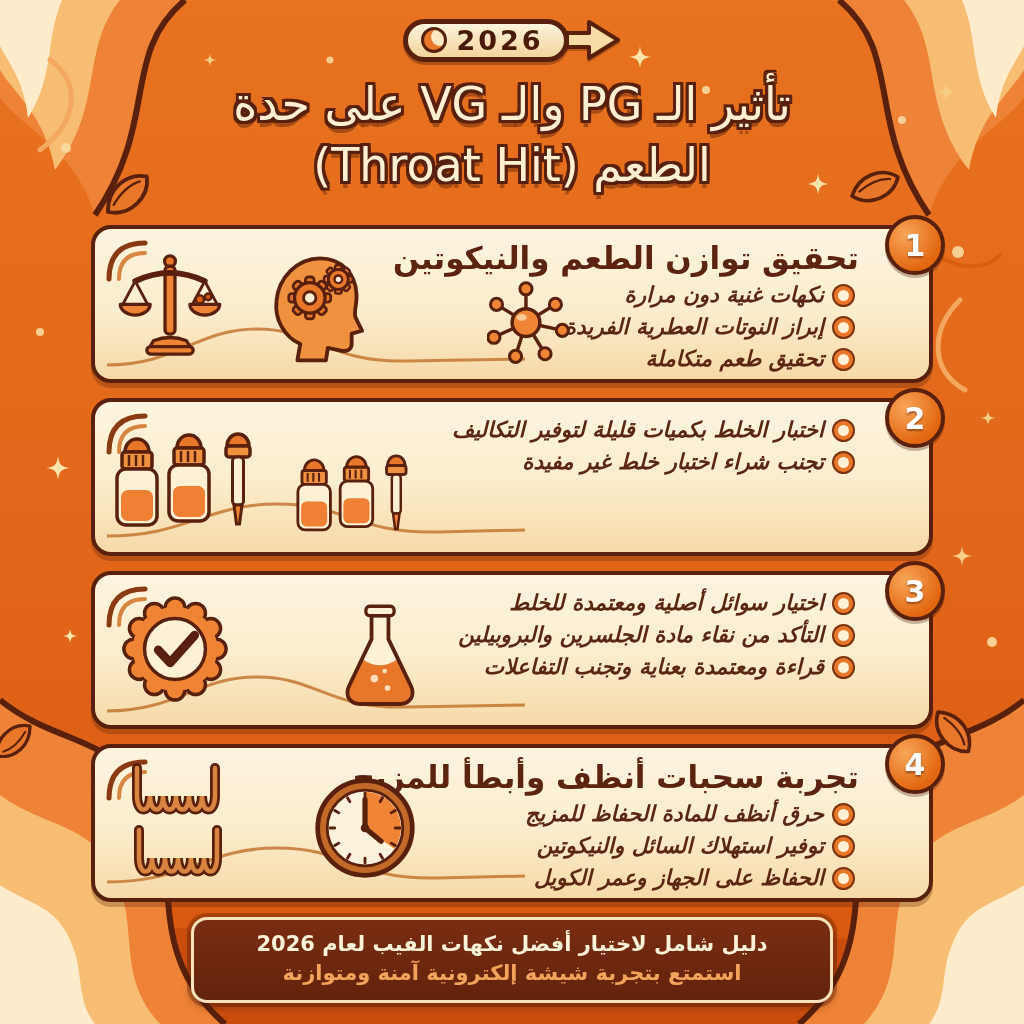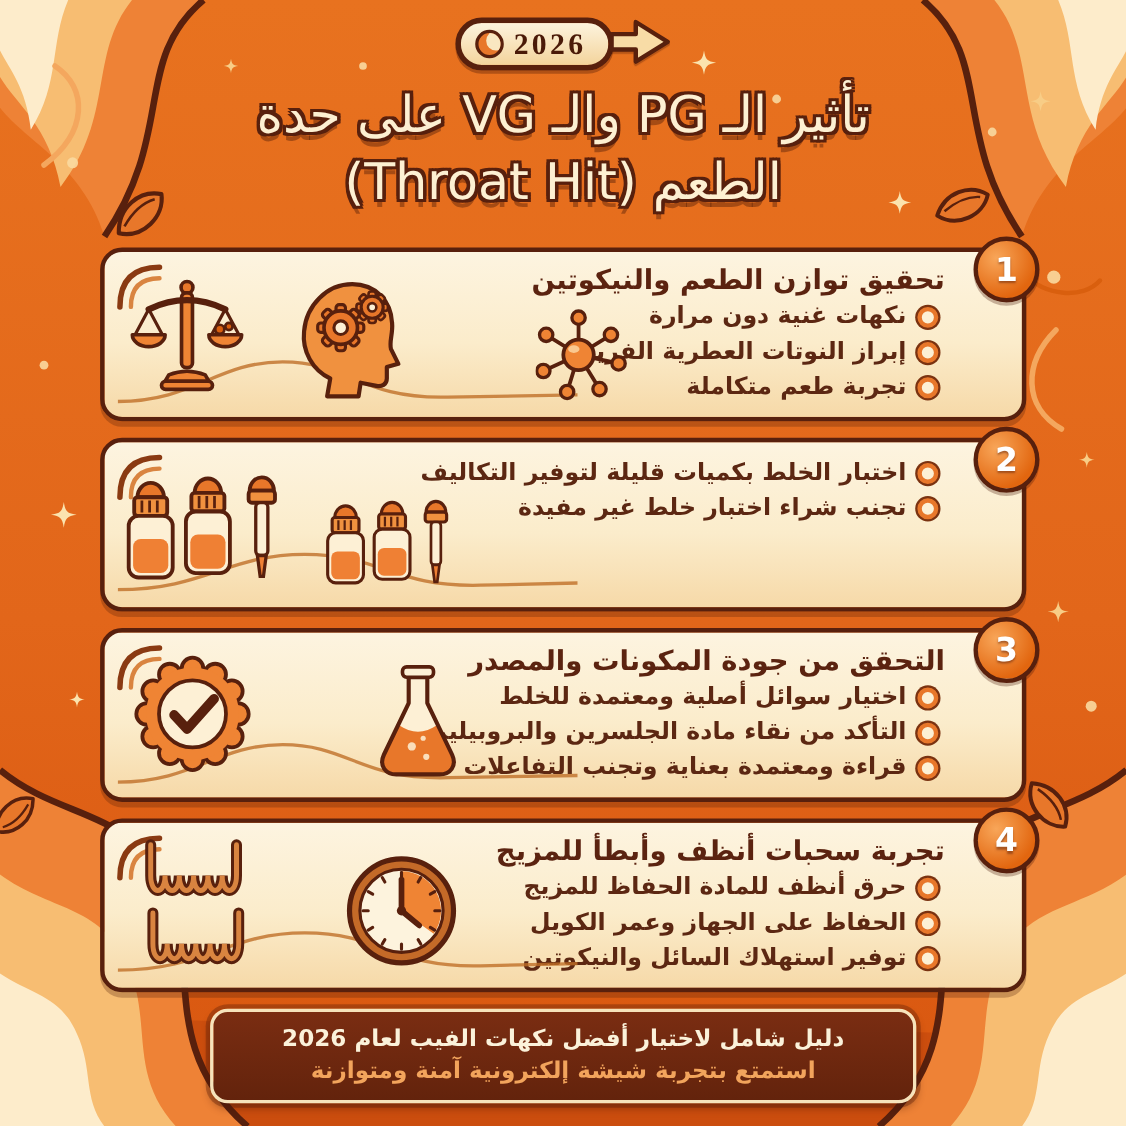--- a/index.html
+++ b/index.html
@@ -4,46 +4,46 @@
 <style>
   html,body{margin:0;padding:0;}
   body{width:1024px;height:1024px;overflow:hidden;font-family:"DejaVu Sans",sans-serif;}
   .poster{position:relative;width:1024px;height:1024px;overflow:hidden;
           background:linear-gradient(180deg,#e8721f 0%,#e2661a 55%,#d8560f 100%);}
   .bg-decor{position:absolute;inset:0;z-index:0;}
   .content{position:relative;z-index:1;}
 
   
   .head{padding-top:16px;}
-  .year-badge{display:flex;justify-content:center;height:48px;font-family:Liberation Serif, serif;}
+  .year-badge{display:flex;align-items:center;justify-content:center;height:48px;}
   .pill{display:flex;align-items:center;gap:9px;background:linear-gradient(#fdf3dd,#f3d49c);
         border:5px solid #58200d;border-radius:999px;padding:3px 20px 3px 13px;
         box-shadow:0 3px 0 rgba(74,24,6,.35);}
   .pill .yr{font-size:27px;font-weight:bold;color:#4a1a08;letter-spacing:3px;line-height:1;}
   .crescent{position:relative;width:20px;height:20px;border-radius:50%;background:#e8772a;
             border:3px solid #58200d;overflow:hidden;}
   .crescent::after{content:"";position:absolute;left:7px;top:-2px;width:18px;height:18px;
             border-radius:50%;background:#f9e7c1;}
   .arrow-svg{margin-left:-4px;filter:drop-shadow(0 2px 0 rgba(74,24,6,.3));}
   h1.title{margin:10px 0 30px;text-align:center;direction:rtl;font-size:46px;line-height:1.32;
            font-weight:normal;color:#fdf0d2;
            text-shadow:-3px -3px 0 #58200d,3px -3px 0 #58200d,-3px 3px 0 #58200d,3px 3px 0 #58200d,
                        -3px 0 0 #58200d,3px 0 0 #58200d,0 -3px 0 #58200d,0 3px 0 #58200d,
                        0 7px 0 rgba(70,22,5,.4);}
 
   
   .card{position:relative;width:842px;height:158px;margin:0 auto 15px;box-sizing:border-box;
         background:linear-gradient(180deg,#fdf4e0 0%,#fbeccb 55%,#f6d9a8 100%);
         border:4px solid #58200d;border-radius:20px;direction:rtl;
         padding:10px 70px 8px 0;box-shadow:0 5px 0 rgba(80,28,8,.28);}
-  .card h2{margin:2px 0 4px;font-size:25px;color:#5b2310;text-align:right;font-weight:bold;line-height:1.15;}
+  .card h2{margin:2px 0 4px;font-size:31px;color:#5b2310;text-align:right;font-weight:bold;line-height:1.15;}
   .bullets{list-style:none;margin:2px 0 0;padding:0 6px 0 280px;}
   .bullets li{display:flex;align-items:center;gap:10px;margin:5px 0;font-size:21.5px;font-weight:bold;
               color:#5c2712;line-height:1.25;}
-  .bullets li span.btxt{white-space:nowrap;}
+  .bullets li span.btxt{white-space:nowrap;font-style:italic;}
   .ring{flex:none;width:11px;height:11px;border-radius:50%;background:#fdf0d5;
         border:4px solid #e8772a;box-shadow:0 0 0 2px #7a3210;}
   .num-badge{position:absolute;top:-14px;right:-16px;width:52px;height:52px;border-radius:50%;
         background:radial-gradient(circle at 32% 30%,#f8a659,#e2660f 72%);
         border:4px solid #58200d;color:#fff;font-size:30px;font-weight:bold;
         display:flex;align-items:center;justify-content:center;z-index:2;
         text-shadow:0 2px 2px rgba(90,30,10,.5);box-shadow:0 3px 0 rgba(74,24,6,.3);}
   .icons{position:absolute;left:0;top:0;width:100%;height:100%;pointer-events:none;direction:ltr;}
   .icons svg{position:absolute;}
   .i-scale{left:22px;top:14px;}   .i-head{left:170px;top:16px;}  .i-molecule{left:392px;top:52px;}
@@ -161,21 +161,21 @@
         <li>
             <span class="ring"></span>
             <span class="btxt">نكهات غنية دون مرارة</span>
           </li>
         <li>
             <span class="ring"></span>
             <span class="btxt">إبراز النوتات العطرية الفريدة</span>
           </li>
         <li>
             <span class="ring"></span>
-            <span class="btxt">تجربة طعم متكاملة</span>
+            <span class="btxt">تحقيق طعم متكاملة</span>
           </li>
       </ul>
       <div class="icons">
         <svg class="corner-accent" width="46" height="46" viewBox="0 0 46 46">
           <path d="M6,42 Q6,6 42,6" stroke="#8a3a12" stroke-width="5" fill="none" stroke-linecap="round"></path>
           <path d="M16,42 Q16,16 42,16" stroke="#d98440" stroke-width="4" fill="none" stroke-linecap="round"></path>
         </svg>
         <svg class="wave" width="420" height="56" viewBox="0 0 420 56">
           <path d="M0,46 C70,46 90,10 150,10 C210,10 220,44 300,42 L418,40" stroke="#bf6f28" stroke-width="3" fill="none" opacity="0.8"></path>
         </svg>
@@ -292,21 +292,20 @@
             <rect x="3" y="16" width="24" height="11" rx="3" fill="#f0913f" stroke-width="3.5"></rect>
             <rect x="9.5" y="27" width="11" height="48" rx="4" fill="#fdf0d5" stroke-width="3"></rect>
             <path d="M11,75 H19 L16.5,94 H13.5 Z" fill="#ef8034" stroke-width="3"></path>
           </g>
         </svg>
       </div>
     </section>
 
     <section class="card">
       <div class="num-badge">3</div>
-      <h2>التحقق من جودة المكونات والمصدر</h2>
       <ul class="bullets">
         <li>
             <span class="ring"></span>
             <span class="btxt">اختيار سوائل أصلية ومعتمدة للخلط</span>
           </li>
         <li>
             <span class="ring"></span>
             <span class="btxt">التأكد من نقاء مادة الجلسرين والبروبيلين</span>
           </li>
         <li>
@@ -356,25 +355,25 @@
     <section class="card">
       <div class="num-badge">4</div>
       <h2>تجربة سحبات أنظف وأبطأ للمزيج</h2>
       <ul class="bullets">
         <li>
             <span class="ring"></span>
             <span class="btxt">حرق أنظف للمادة الحفاظ للمزيج</span>
           </li>
         <li>
             <span class="ring"></span>
+            <span class="btxt">توفير استهلاك السائل والنيكوتين</span>
+          </li>
+        <li>
+            <span class="ring"></span>
             <span class="btxt">الحفاظ على الجهاز وعمر الكويل</span>
-          </li>
-        <li>
-            <span class="ring"></span>
-            <span class="btxt">توفير استهلاك السائل والنيكوتين</span>
           </li>
       </ul>
       <div class="icons">
         <svg class="corner-accent" width="46" height="46" viewBox="0 0 46 46">
           <path d="M6,42 Q6,6 42,6" stroke="#8a3a12" stroke-width="5" fill="none" stroke-linecap="round"></path>
           <path d="M16,42 Q16,16 42,16" stroke="#d98440" stroke-width="4" fill="none" stroke-linecap="round"></path>
         </svg>
         <svg class="wave" width="420" height="56" viewBox="0 0 420 56">
           <path d="M0,44 C80,44 100,10 170,10 C240,10 250,42 330,40 L418,38" stroke="#bf6f28" stroke-width="3" fill="none" opacity="0.8"></path>
         </svg>

